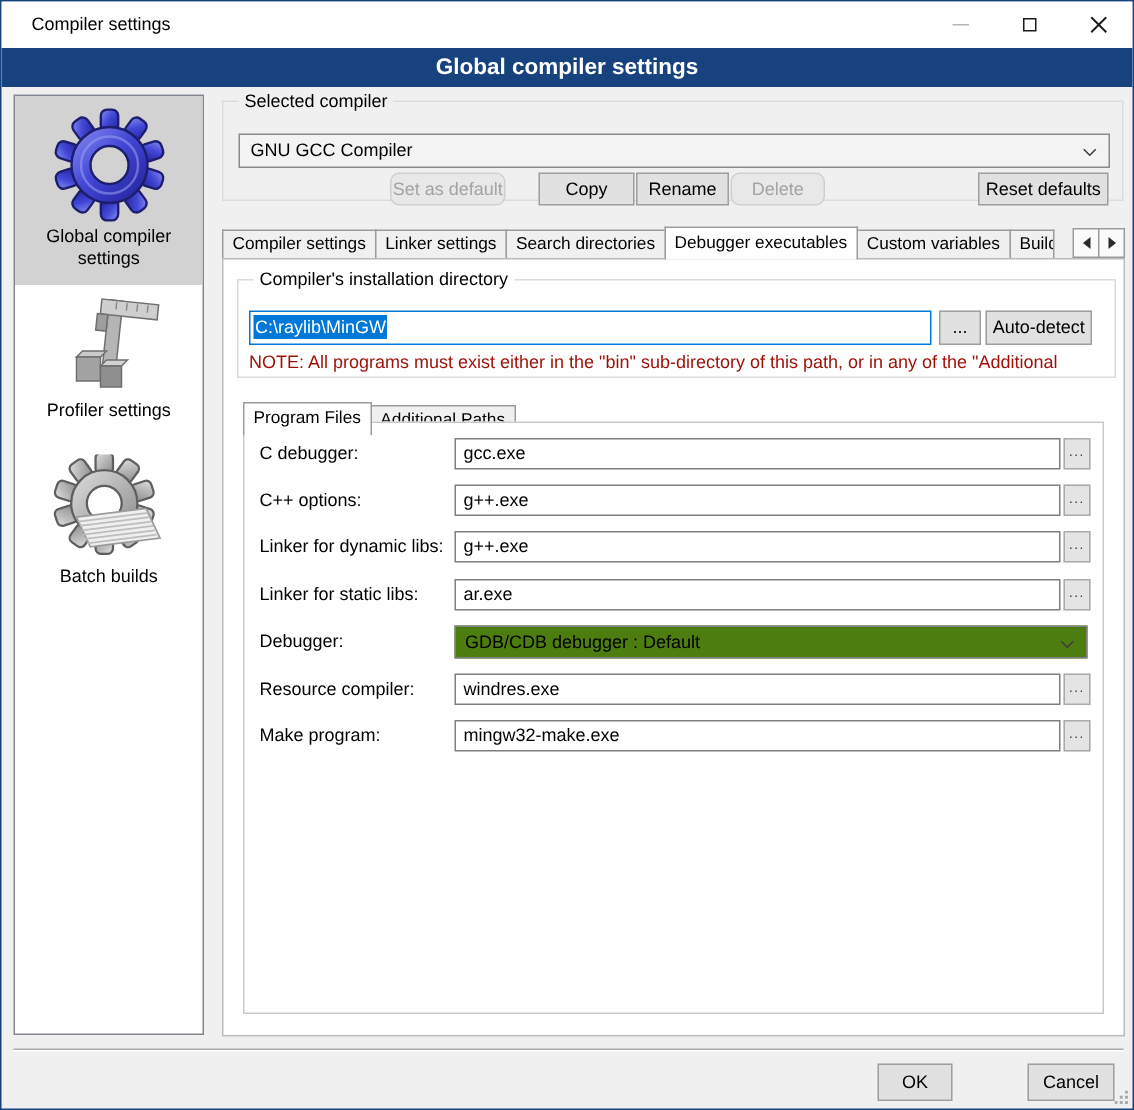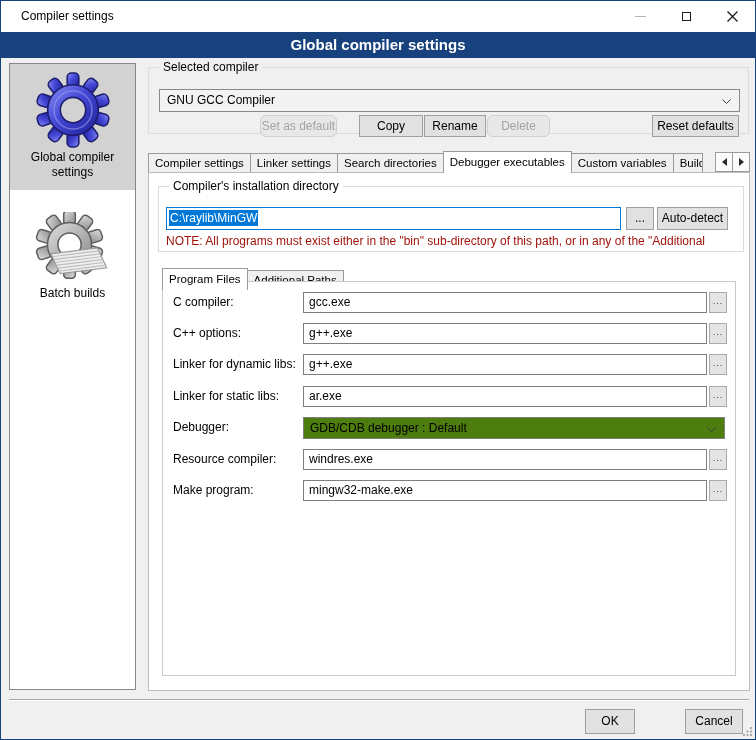--- a/index.html
+++ b/index.html
@@ -133,20 +133,38 @@
           <rect x="30.5" y="1" width="11" height="14" rx="4" transform="rotate(288 36 36)"></rect>
           <rect x="30.5" y="1" width="11" height="14" rx="4" transform="rotate(324 36 36)"></rect>
           <circle cx="36" cy="36" r="24"></circle>
           <circle cx="36" cy="36" r="12" fill="#d2d2d2"></circle>
         </g>
         <circle cx="36" cy="36" r="18" fill="none" stroke="#9ca0f0" stroke-width="1.5" opacity="0.55"></circle>
       </svg>
       <span class="sb-label">Global compiler settings</span>
     </div>
 
+    <div class="sb-item sb-item-2">
+      <svg class="sb-icon" width="72" height="66" viewBox="0 0 72 66">
+        <g transform="rotate(6 36 30)">
+          <rect x="33" y="2" width="9" height="44" fill="#b5b5b5" stroke="#6f6f6f"></rect>
+          <rect x="28" y="2" width="38" height="10" fill="#cfcfcf" stroke="#6f6f6f"></rect>
+          <line x1="38" y1="3" x2="38" y2="8" stroke="#8a8a8a"></line>
+          <line x1="45" y1="3" x2="45" y2="8" stroke="#8a8a8a"></line>
+          <line x1="52" y1="3" x2="52" y2="8" stroke="#8a8a8a"></line>
+          <line x1="59" y1="3" x2="59" y2="8" stroke="#8a8a8a"></line>
+          <rect x="26" y="12" width="7" height="11" fill="#9e9e9e" stroke="#6f6f6f"></rect>
+        </g>
+        <polygon points="14,40 30,40 34,36 18,36" fill="#cacaca" stroke="#6f6f6f"></polygon>
+        <rect x="14" y="40" width="16" height="16" fill="#a3a3a3" stroke="#6f6f6f"></rect>
+        <polygon points="30,46 44,46 48,42 34,42" fill="#d2d2d2" stroke="#6f6f6f"></polygon>
+        <rect x="30" y="46" width="14" height="14" fill="#8f8f8f" stroke="#6f6f6f"></rect>
+      </svg>
+      <span class="sb-label">Profiler settings</span>
+    </div>
 
     <div class="sb-item sb-item-3">
       <svg class="sb-icon" width="78" height="72" viewBox="0 0 66 62">
         <defs>
           <linearGradient id="ggray" x1="0" y1="0" x2="1" y2="1">
             <stop offset="0" stop-color="#dedede"></stop>
               <stop offset="1" stop-color="#8a8a8a"></stop>
           </linearGradient>
         </defs>
         <g stroke="#5e5e5e" stroke-width="1.3" fill="url(#ggray)">
@@ -218,21 +236,21 @@
       <div class="btn inst-auto">Auto-detect</div>
       <div class="inst-note">NOTE: All programs must exist either in the "bin" sub-directory of this path, or in any of the "Additional</div>
     </div>
 
     <div class="subtabs">
       <div class="tab active">Program Files</div>
       <div class="tab">Additional Paths</div>
     </div>
 
     <div class="subpage">
-      <span class="row-label r1">C compiler:</span>
+      <span class="row-label r1">C debugger:</span>
       <div class="row-input r1">gcc.exe</div>
       <div class="row-browse r1">...</div>
 
       <span class="row-label r2">C++ options:</span>
       <div class="row-input r2">g++.exe</div>
       <div class="row-browse r2">...</div>
 
       <span class="row-label r3">Linker for dynamic libs:</span>
       <div class="row-input r3">g++.exe</div>
       <div class="row-browse r3">...</div>

